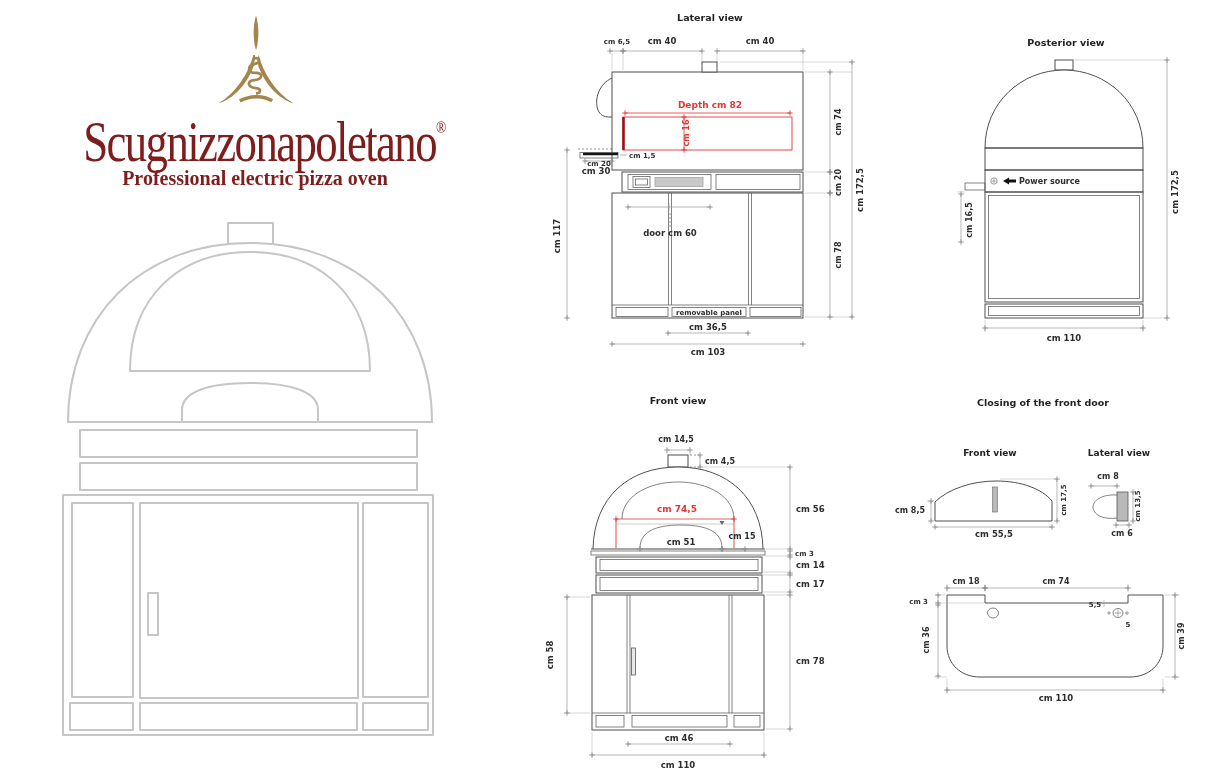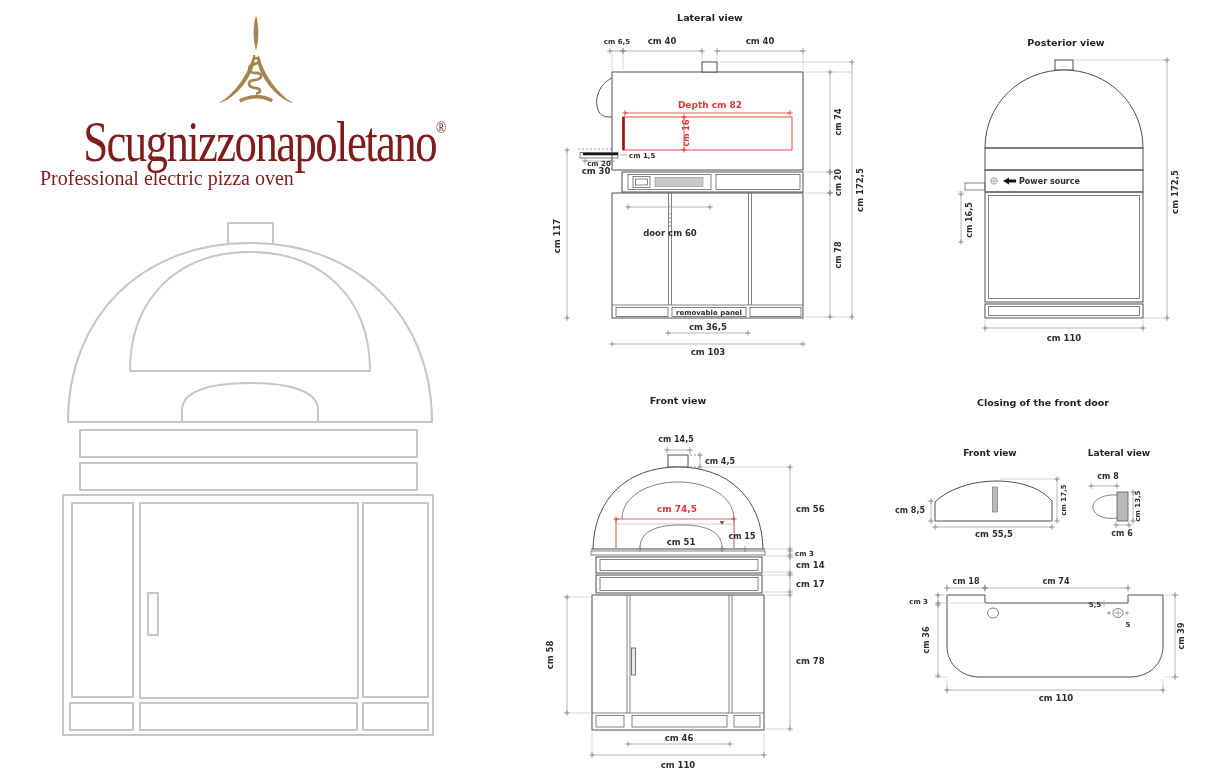--- a/index.html
+++ b/index.html
@@ -1,21 +1,21 @@
 <!DOCTYPE html>
 <html><head>
 <meta charset="utf-8">
 <style>
   html,body{margin:0;padding:0;background:#fff}
   body{width:1214px;height:775px;position:relative;overflow:hidden;font-family:"DejaVu Sans",sans-serif}
   .logo{position:absolute;left:40px;top:8px;width:432px;text-align:center;color:#7f1d1d}
   .logo-icon{display:block;margin:4px auto 0;width:108px;height:102px}
   .brand-name{font-family:"Liberation Serif",serif;font-size:56px;letter-spacing:-2px;line-height:1;white-space:nowrap;transform:scaleX(.8);transform-origin:center;margin-top:0}
   .brand-name sup{font-size:17px;vertical-align:28px;letter-spacing:0}
-  .brand-tagline{font-family:"Liberation Serif",serif;font-weight:normal;font-size:20px;text-align:left;padding-right:2px;margin-top:-3px}
+  .brand-tagline{font-family:"Liberation Serif",serif;font-weight:bold;font-size:20px;text-align:center;padding-right:2px;margin-top:-3px}
   svg.plan{position:absolute;left:0;top:0}
   .ln{stroke:#4f4f4f;stroke-width:1;fill:none}
   .lnf{stroke:#4f4f4f;stroke-width:1;fill:#fff}
   .thin{stroke:#5a5a5a;stroke-width:.75;fill:none}
   .dim{stroke:#9a9a9a;stroke-width:.7;fill:none;marker-start:url(#pg);marker-end:url(#pg)}
   .dimn{stroke:#9a9a9a;stroke-width:.7;fill:none}
   .ext{stroke:#bcbcbc;stroke-width:.6;fill:none}
   .red{stroke:#e23636;stroke-width:.9;fill:none}
   .rdim{stroke:#e23636;stroke-width:.8;fill:none;marker-start:url(#pr);marker-end:url(#pr)}
   .dsh{stroke:#666;stroke-width:.7;stroke-dasharray:2 2;fill:none}

